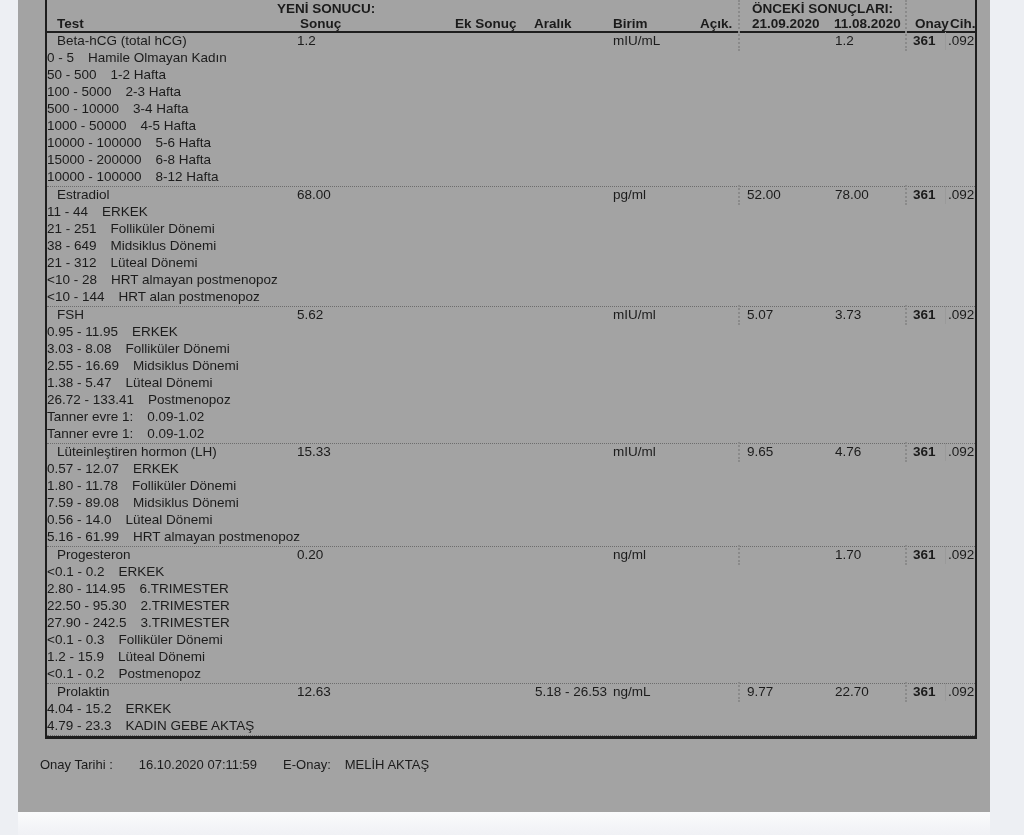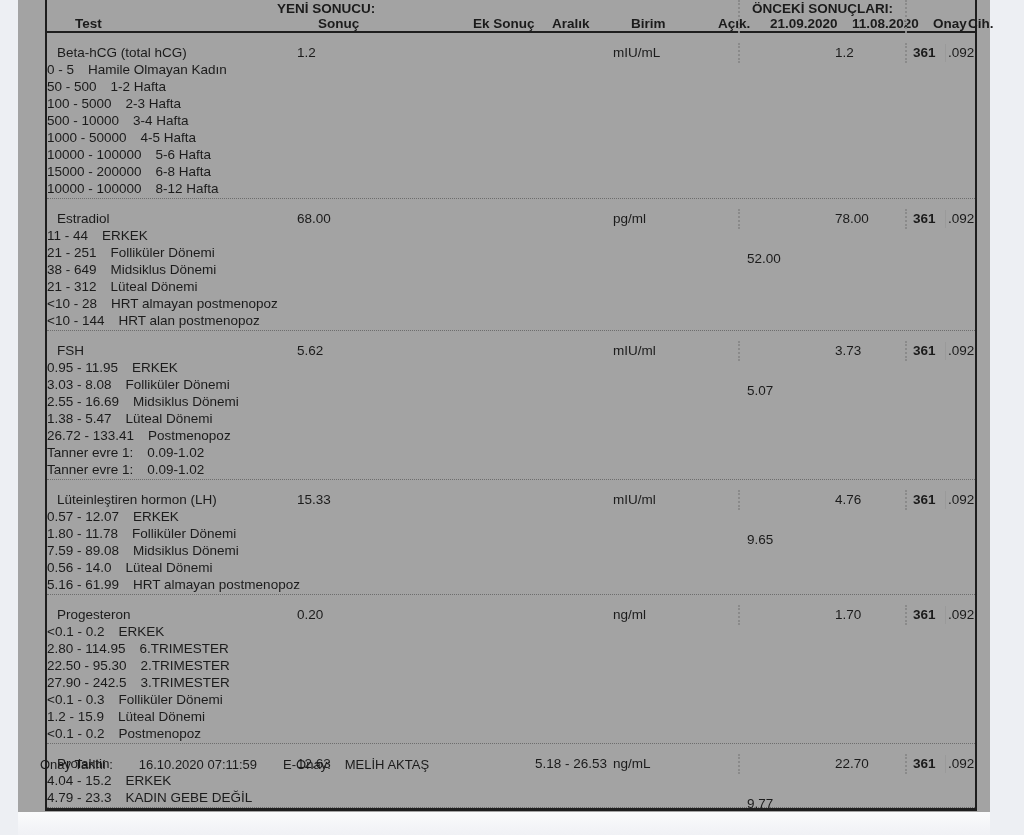--- a/index.html
+++ b/index.html
@@ -28,34 +28,34 @@
     border-bottom: 3px solid #1e1e1e;
     font-size: 13.5px;
   }
   .thead {
     position: relative; height: 33px;
     border-bottom: 2px solid #1e1e1e;
     font-weight: bold;
   }
   .thead .h { position: absolute; white-space: nowrap; }
   .h.l1 { top: 1px; }
-  .h.l2 { top: 16px; margin-left: 18px; }
+  .h.l2 { top: 16px; }
   .rows { position: relative; }
   .trow {
     position: relative;
     border-bottom: 1px dotted #6d6d6d;
-    padding-top: 12px;
+    padding-top: 0;
   }
   .row-line1 { position: relative; height: 17px; }
   .row-line1 .c { position: absolute; top: 0; white-space: nowrap; }
   .c-test   { left: 10px; }
   .c-sonuc  { left: 250px; }
   .c-aralik { left: 473px; width: 87px; text-align: right; }
   .c-birim  { left: 566px; }
-  .c-prev1  { left: 700px; margin-top: 40px; }
+  .c-prev1  { left: 700px; }
   .c-prev2  { left: 788px; }
   .c-onay   { left: 866px; font-weight: bold; }
   .c-cih    { left: 901px; }
   .vsep {
     position: absolute; top: -2px; width: 0; height: 20px;
     border-left: 2px dotted #8a8a8a;
   }
   .vsep-prev { left: 691px; }
   .vsep-onay { left: 858px; }
   .vsep-thin {
@@ -232,21 +232,21 @@
       <span class="c c-prev1">9.77</span>
       <span class="c c-prev2">22.70</span>
       <span class="c c-onay">361</span>
       <span class="c c-cih">.092</span>
       <span class="vsep vsep-prev"></span>
       <span class="vsep vsep-onay"></span>
       <span class="vsep-thin"></span>
     </div>
     <div class="ranges">
             <div class="range-line"><span class="r-left">4.04 - 15.2</span><span class="r-right">ERKEK</span></div>
-            <div class="range-line"><span class="r-left">4.79 - 23.3</span><span class="r-right">KADIN GEBE DEĞİL</span></div>
+            <div class="range-line"><span class="r-left">4.79 - 23.3</span><span class="r-right">KADIN GEBE AKTAŞ</span></div>
           </div>
   </div>
 </div>
   </div>
 
   <div class="footer">
     <span>Onay Tarihi :</span><span class="dt">16.10.2020  07:11:59</span><span>E-Onay:</span><span>MELİH AKTAŞ</span>
   </div>
 </div>
 

